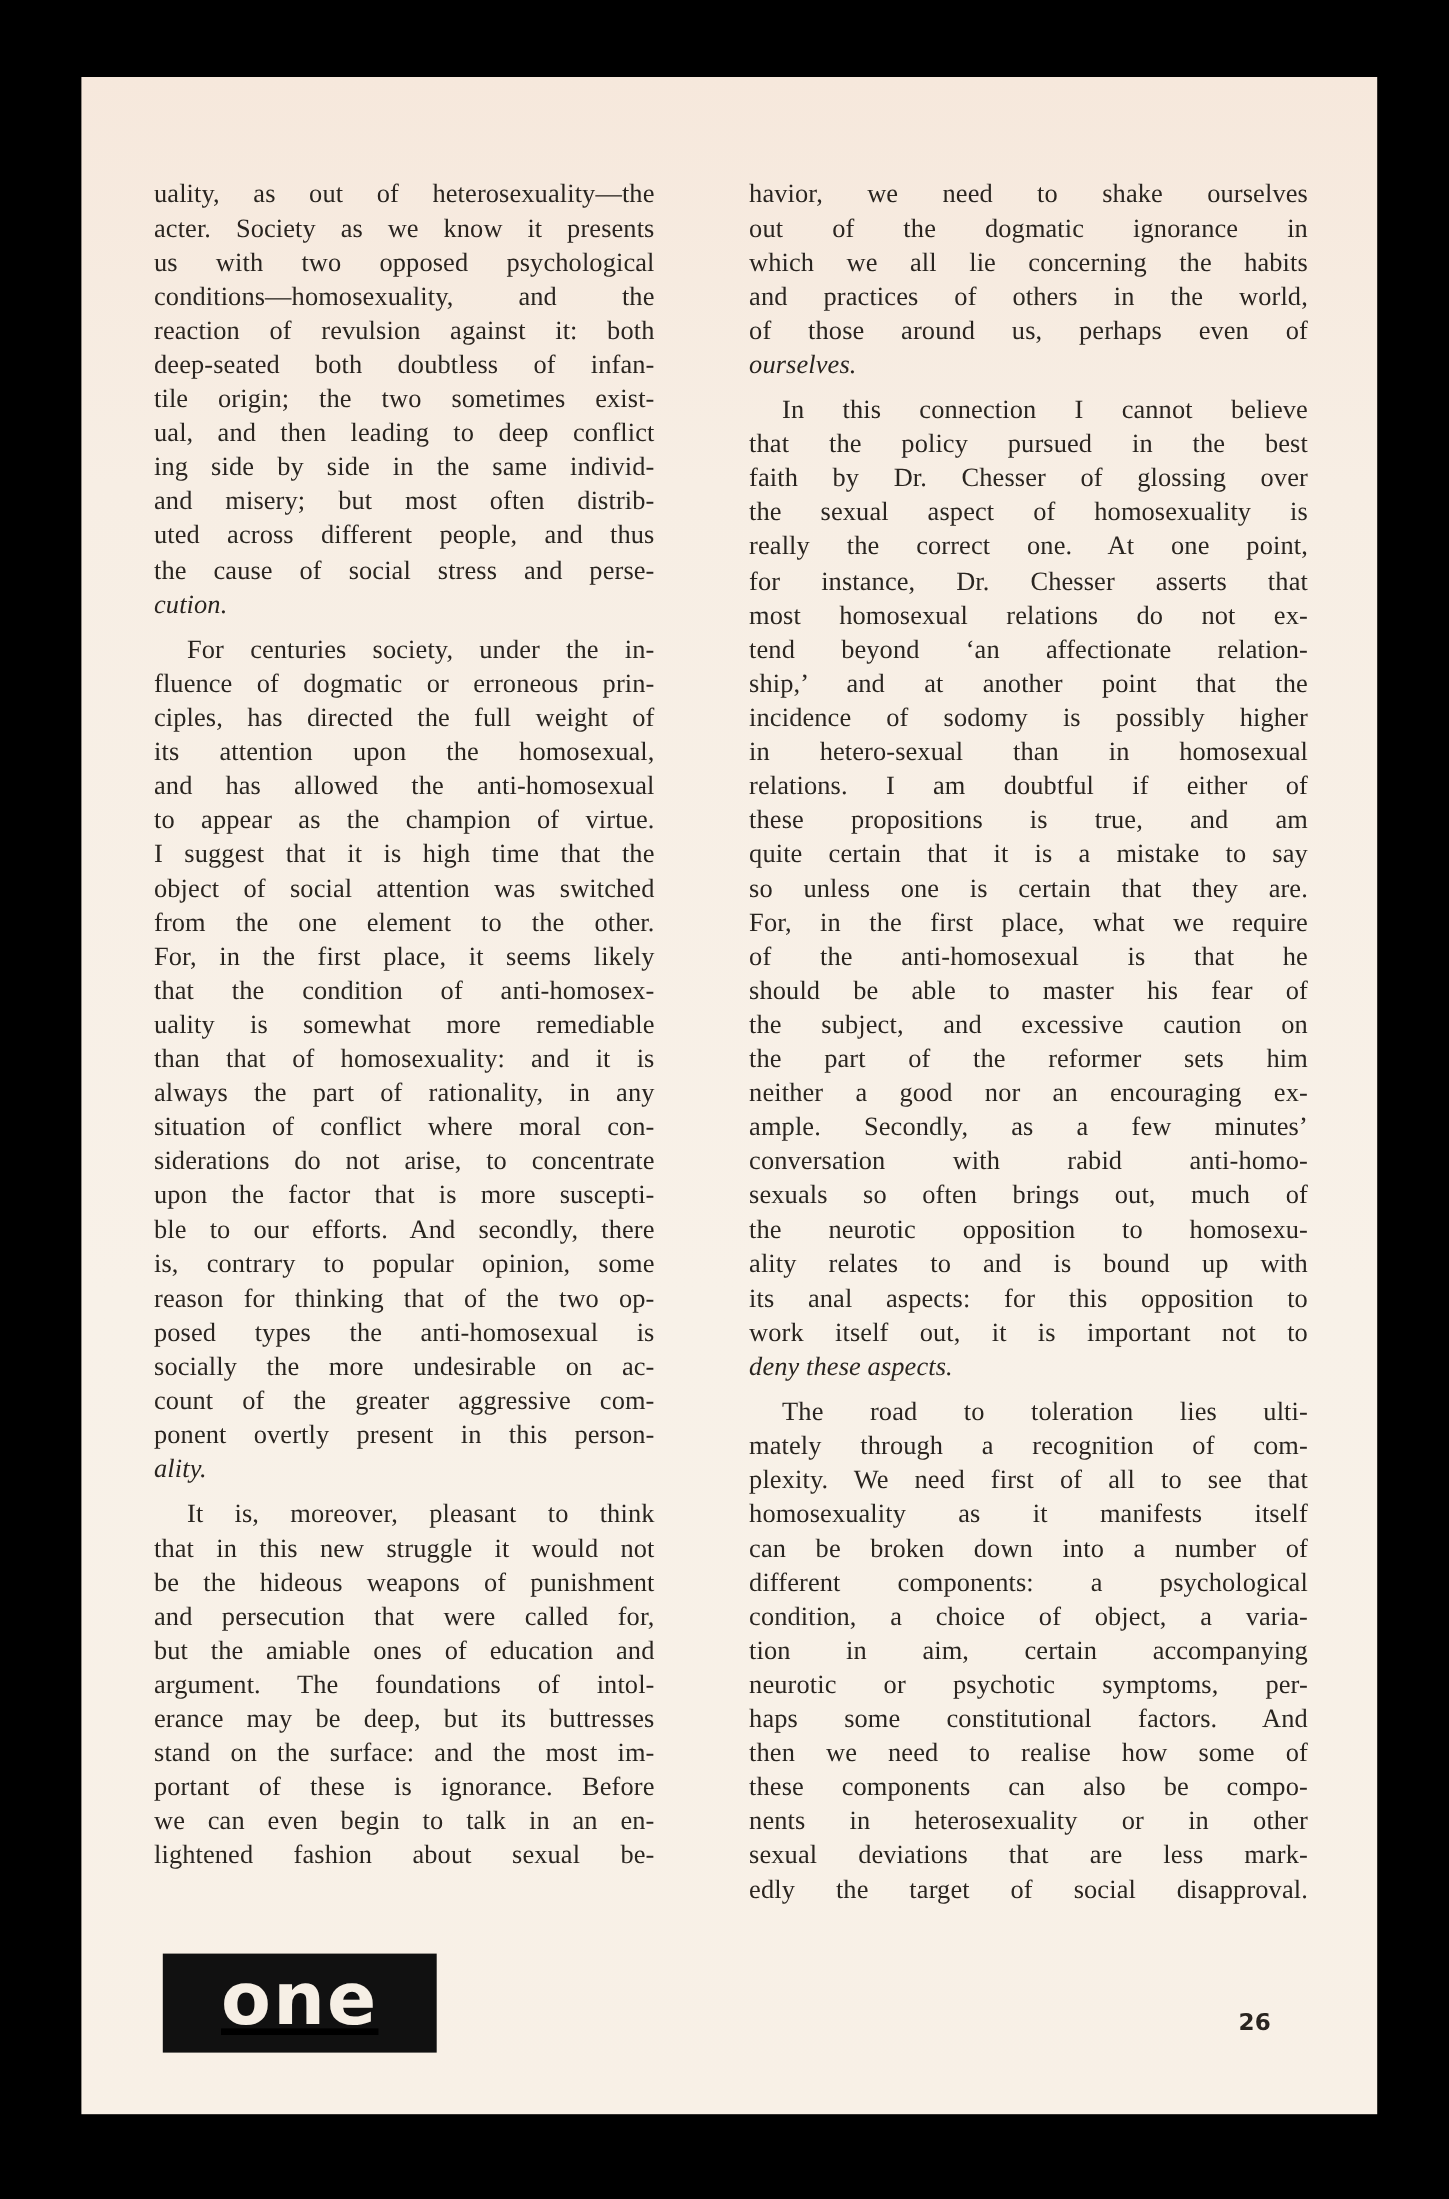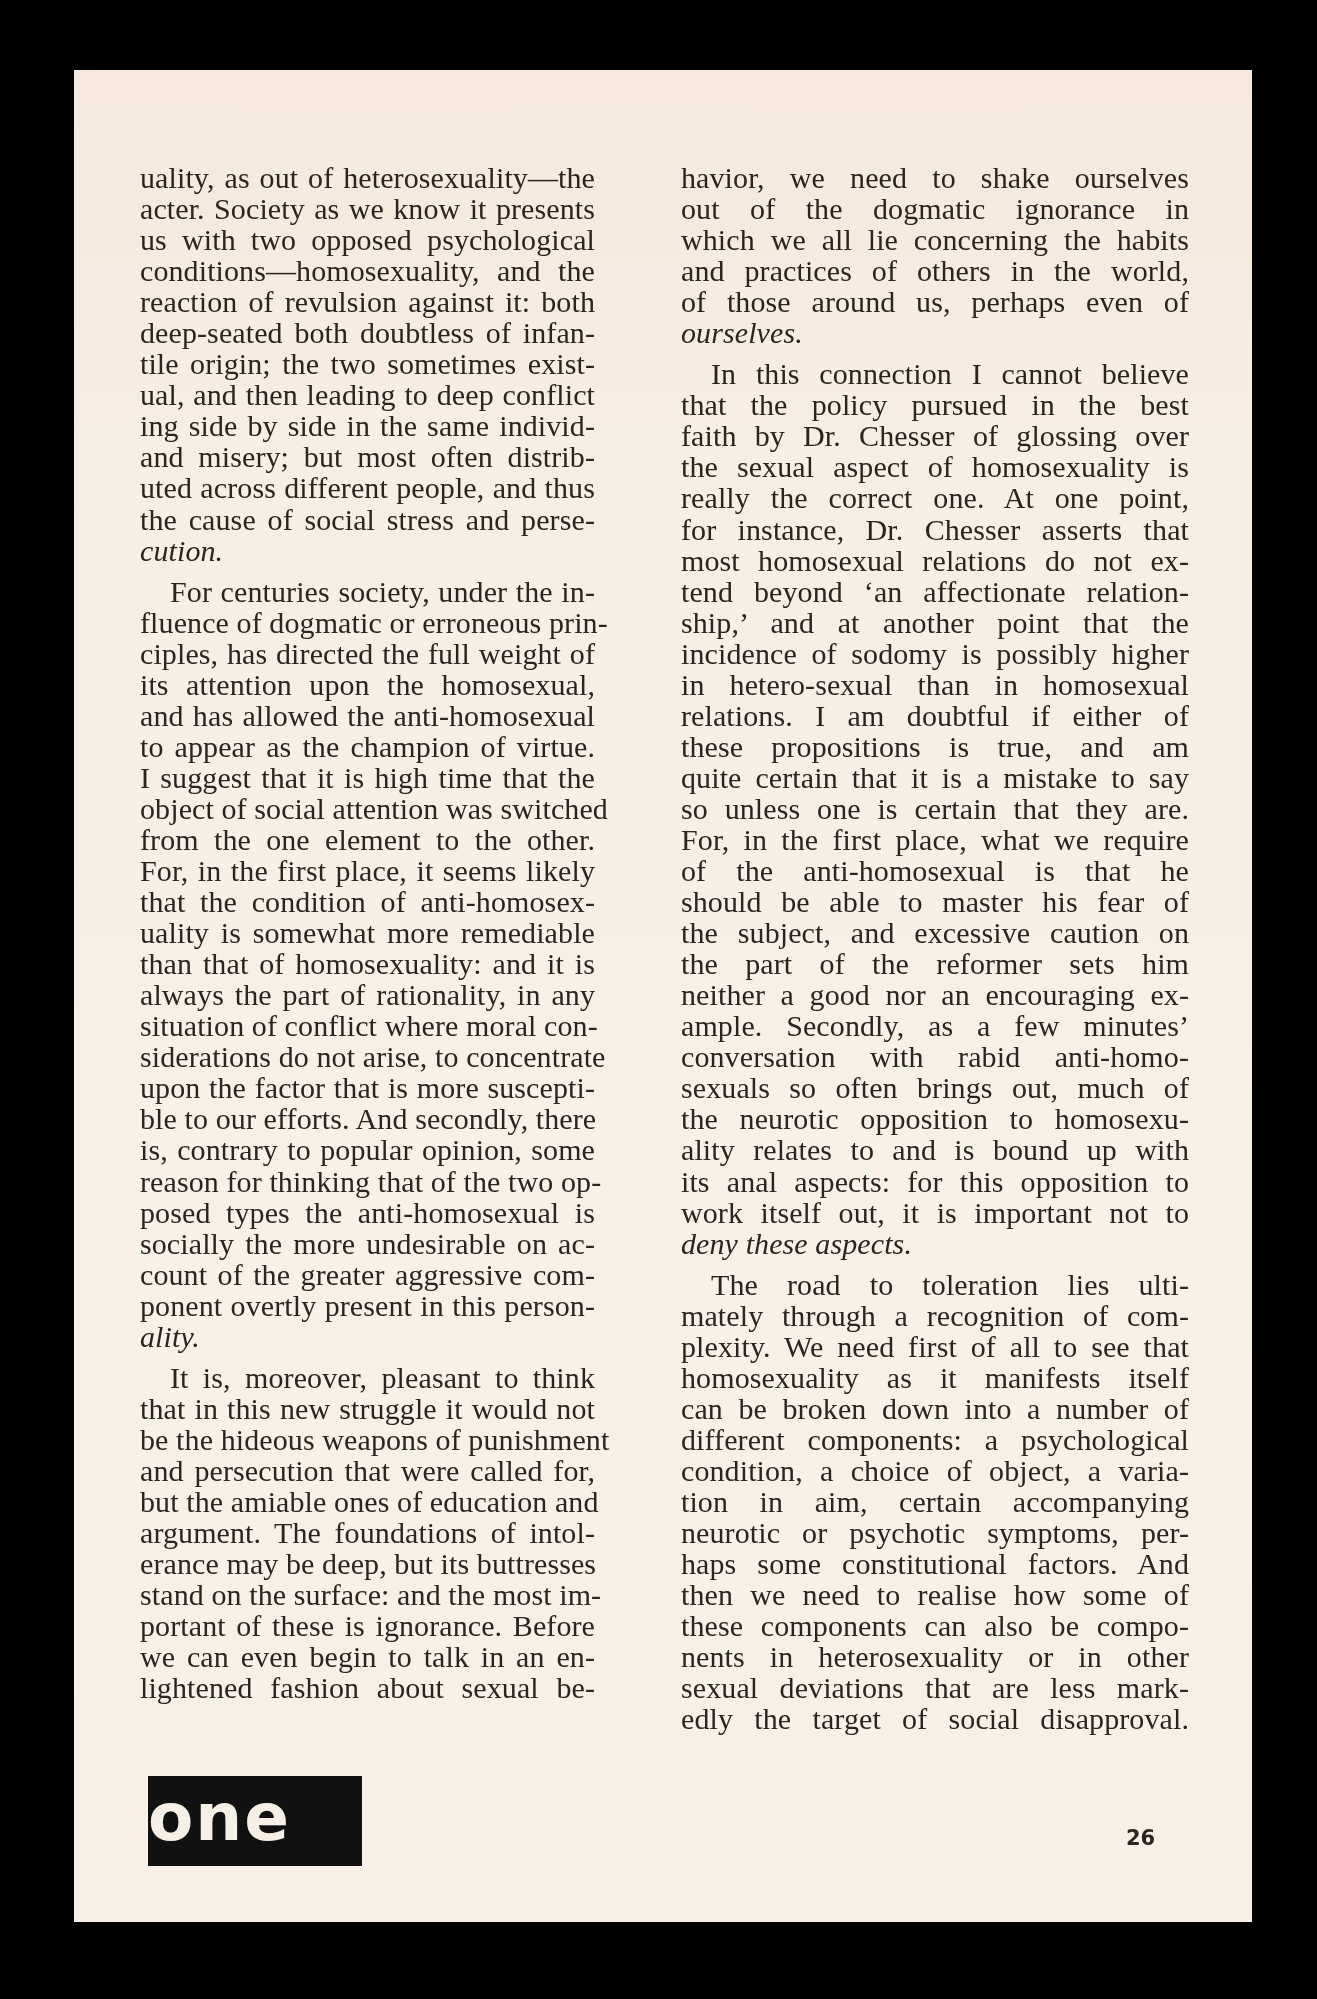--- a/index.html
+++ b/index.html
@@ -18,21 +18,21 @@
     left: 74px;
     top: 70px;
     width: 1178px;
     height: 1852px;
     background: linear-gradient(180deg, #f6e8dc 0%, #f7eee4 20%, #f8f1e8 60%, #f8f0e6 100%);
   }
   .column {
     position: absolute;
     top: 92px;
     font-family: "Liberation Serif", "DejaVu Serif", serif;
-    font-size: 30px;
+    font-size: 24px;
     line-height: 31.05px;
     color: #2a2520;
     letter-spacing: 0.1px;
   }
   .col-left {
     left: 66px;
     width: 455px;
   }
   .col-right {
     left: 607px;
@@ -52,25 +52,27 @@
   .para-gap {
     height: 10px;
   }
   .indent {
     padding-left: 30px;
   }
   .logo {
     position: absolute;
     left: 74px;
     top: 1706px;
-    width: 214px;
+    width: 249px;
     height: 90px;
     background: #111111;
     display: flex;
     align-items: center;
+    justify-content: center;
+    text-decoration: underline;
   }
   .logo-text {
     font-family: "DejaVu Sans", "Liberation Sans", sans-serif;
     font-weight: bold;
     font-size: 66px;
     color: #f6efe5;
     letter-spacing: 2px;
     line-height: 1;
     margin-top: -6px;
   }

